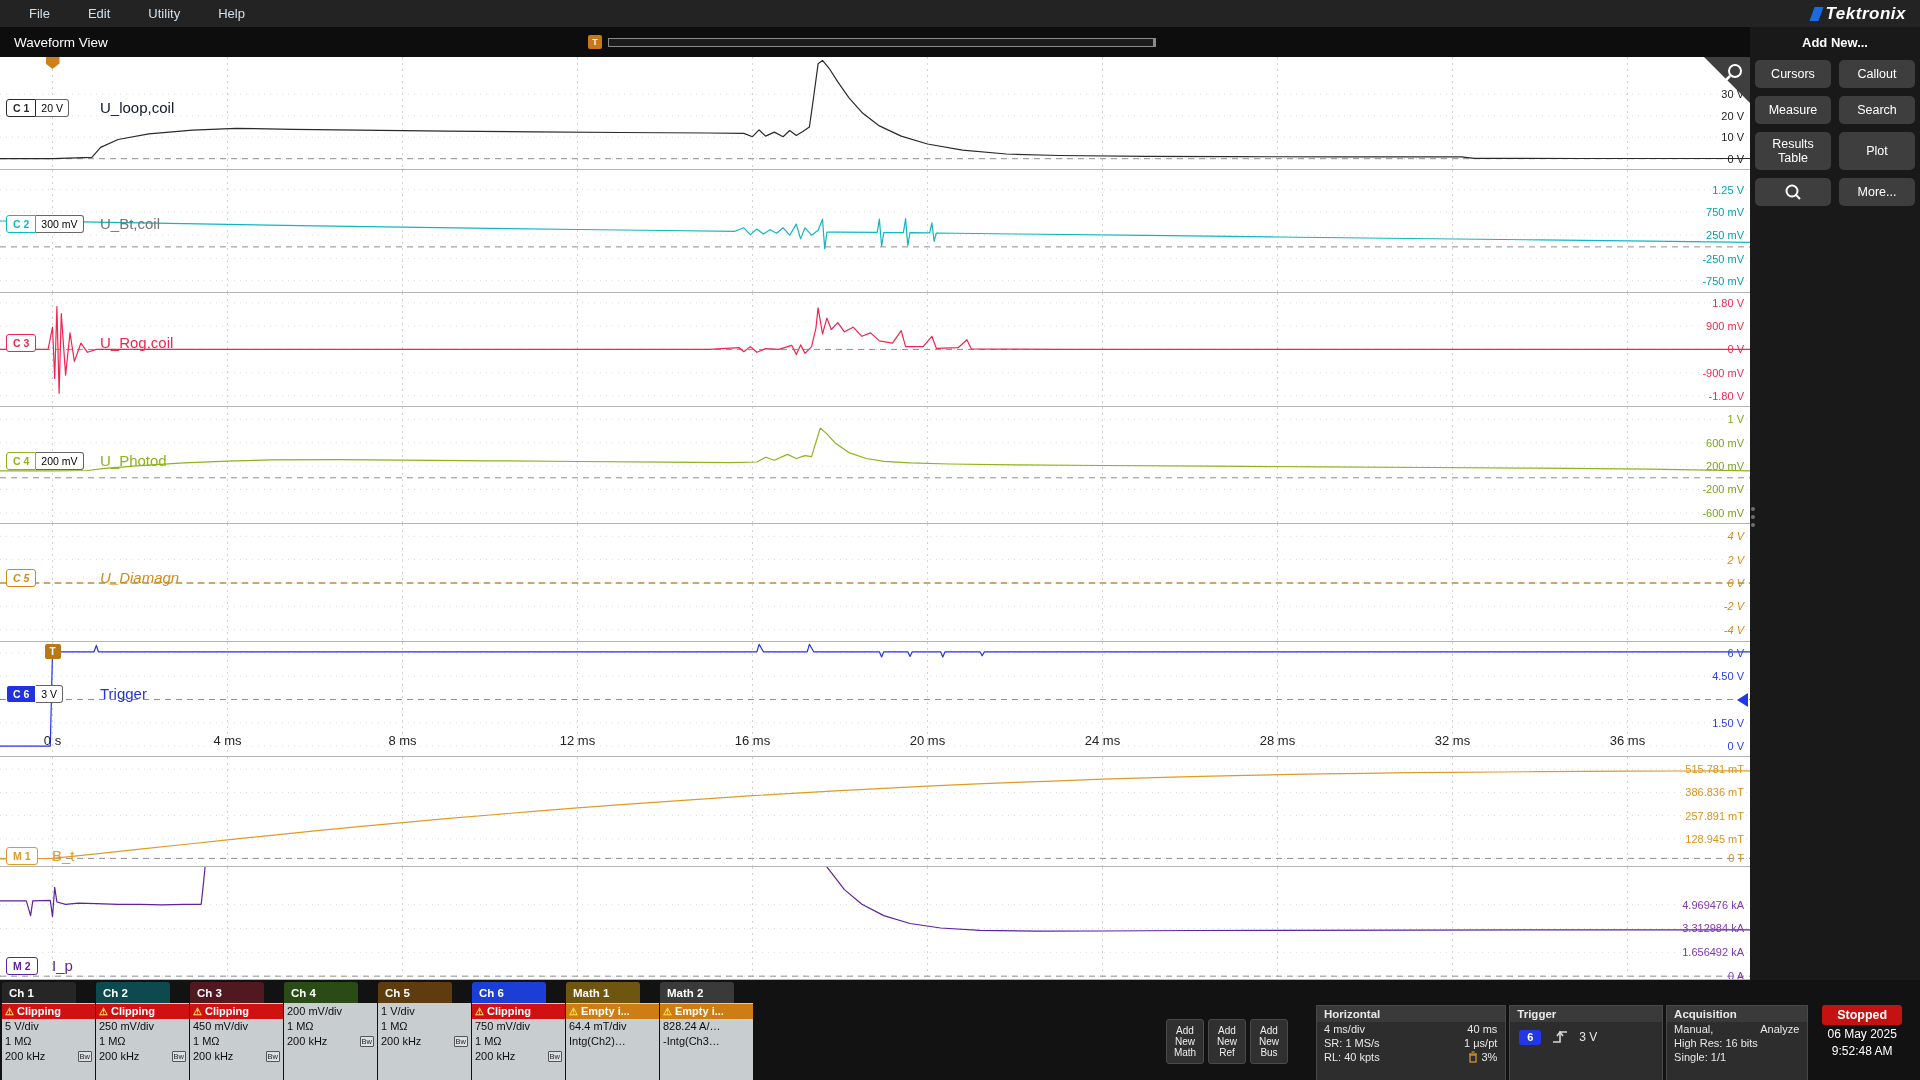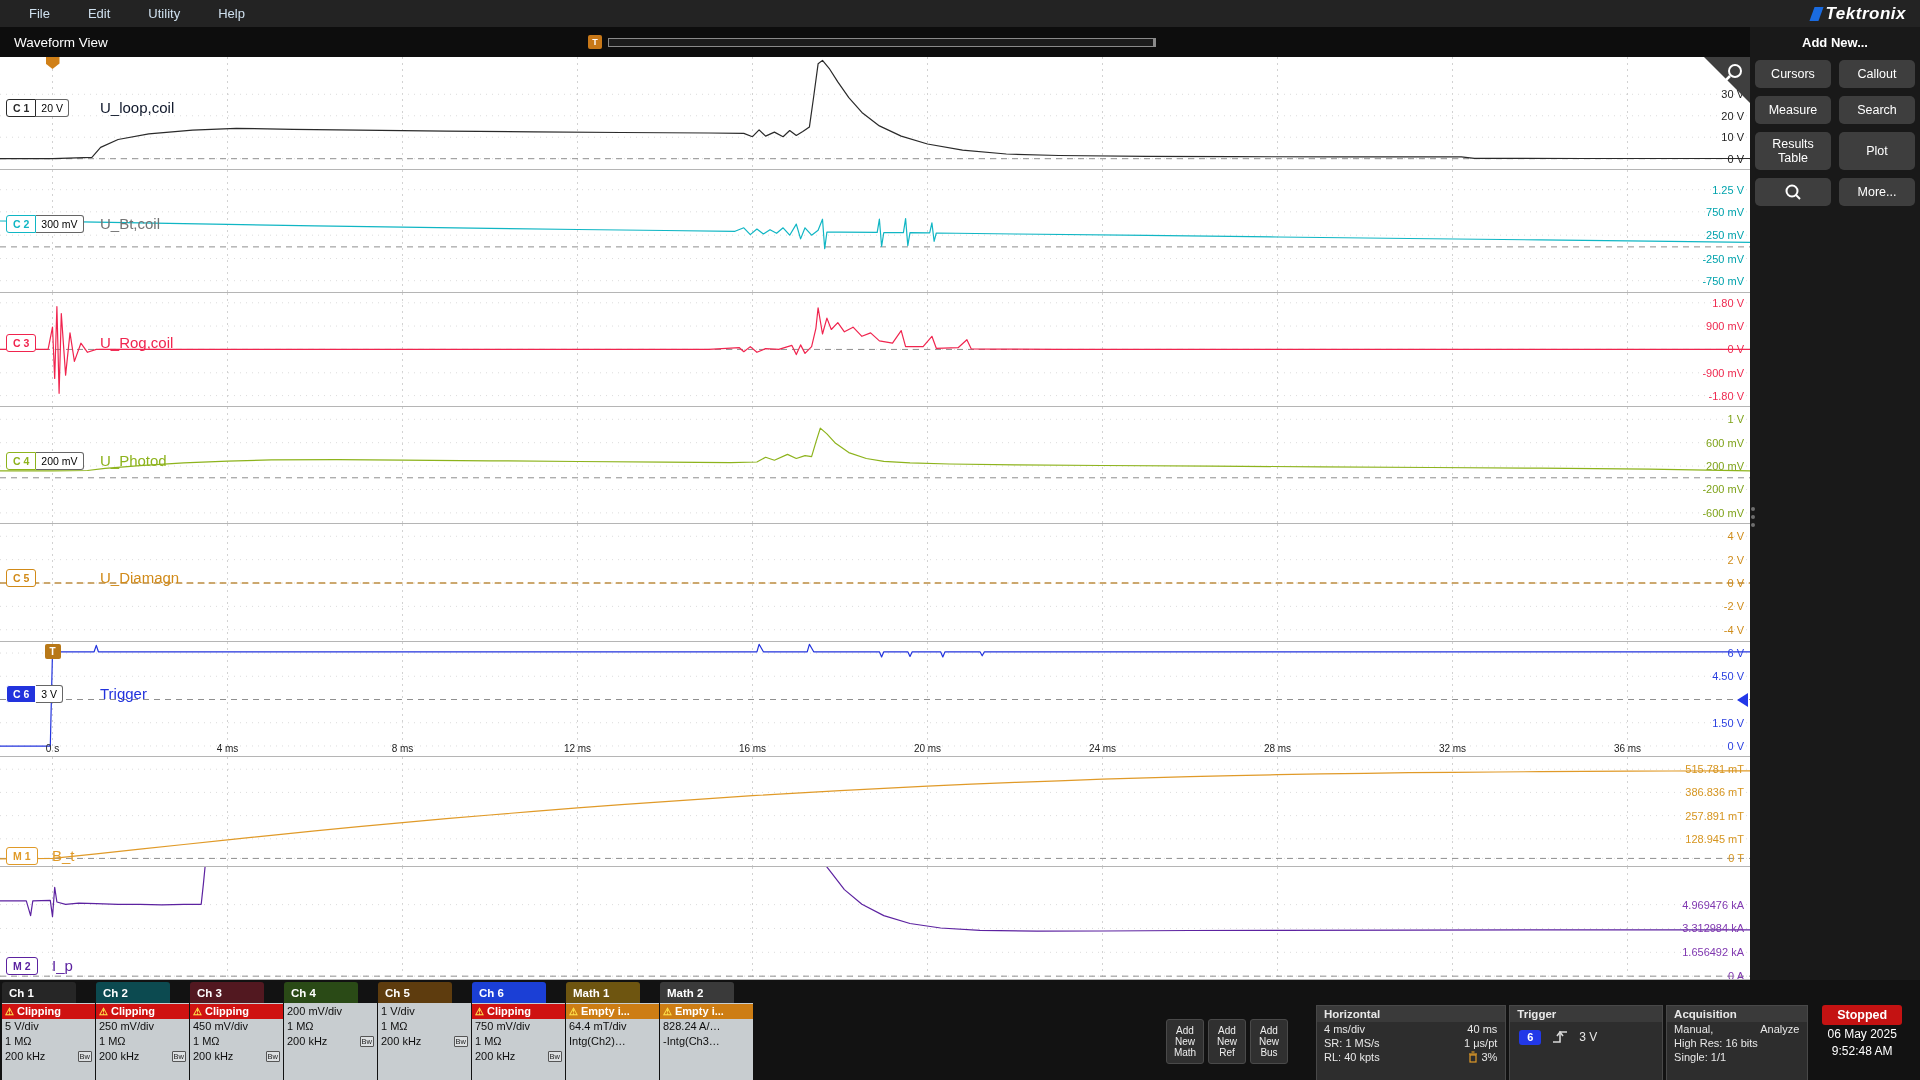--- a/index.html
+++ b/index.html
@@ -34,21 +34,21 @@
   .zline { stroke:#8f8f8f; stroke-dasharray:6,5; stroke-width:1; }
   .trace { fill:none; stroke-width:1.2; stroke-linejoin:round; stroke-linecap:round; }
   .scale-label { position:absolute; right:6px; font-size:11px; line-height:14px; white-space:nowrap; }
   .ch-badge { position:absolute; left:6px; display:flex; align-items:stretch; font-size:10.5px;
               font-weight:bold; line-height:14px; }
   .badge-id { padding:1px 6px; background:#fff; border:1px solid currentColor; border-radius:3px 0 0 3px; }
   .badge-id.only { border-radius:3px; }
   .badge-scale { padding:1px 5px; background:#fff; color:#000; border:1px solid #666; border-left:0;
                  border-radius:0 3px 3px 0; font-weight:normal; }
   .ch-name { position:absolute; font-size:15px; white-space:nowrap; }
-  .time-label { position:absolute; bottom:2px; font-size:10px; color:#222; transform:translateX(-50%); }
+  .time-label { position:absolute; bottom:8px; font-size:13px; color:#222; transform:translateX(-50%); }
   .t-badge { position:absolute; top:2px; width:16px; height:15px; background:#b87818; color:#fff;
              font-size:10px; font-weight:bold; display:flex; align-items:center; justify-content:center;
              border-radius:2px; }
   .trig-arrow { position:absolute; right:2px; width:0; height:0; border-right:11px solid #2238e8;
                 border-top:7px solid transparent; border-bottom:7px solid transparent; }
   .trig-pos { position:absolute; top:0; width:14px; height:12px; background:#d08018;
               clip-path:polygon(0 0,100% 0,100% 55%,50% 100%,0 55%); }
   .zoom-corner { position:absolute; top:0; right:0; }
 
   
@@ -208,21 +208,21 @@
             <line x1="0" x2="1750" y1="35.685" y2="35.685" class="hgrid"></line>
             <line x1="0" x2="1750" y1="59.085" y2="59.085" class="hgrid"></line>
             <line x1="0" x2="1750" y1="82.485" y2="82.485" class="hgrid"></line>
             <line x1="0" x2="1750" y1="105.885" y2="105.885" class="hgrid"></line>
             <line x1="0" x2="1750" y1="70.785" y2="70.785" class="zline"></line>
             <polyline points="0.0,63.8 52.5,63.8 87.5,63.5 105.0,61.4 140.0,58.7 183.8,55.9 227.5,54.1 271.3,52.9 336.9,52.6 402.5,53.2 490.0,53.8 577.5,54.5 665.0,55.1 730.6,55.7 756.9,55.0 765.6,50.3 774.4,53.2 787.5,47.4 796.3,51.5 805.0,48.6 811.6,49.7 815.9,35.1 820.3,21.1 826.9,26.9 835.6,36.3 848.8,45.6 866.3,51.5 883.8,54.4 910.0,55.9 949.4,57.0 1015.0,57.8 1102.5,58.5 1211.9,59.2 1321.3,59.8 1430.6,60.5 1540.0,61.2 1649.4,62.2 1750.0,63.8" class="trace" stroke="#8db31c"></polyline>
           </svg><div class="scale-label" style="top: 5.285px; color: rgb(127, 163, 26);">1 V</div><div class="scale-label" style="top: 28.685px; color: rgb(127, 163, 26);">600 mV</div><div class="scale-label" style="top: 52.085px; color: rgb(127, 163, 26);">200 mV</div><div class="scale-label" style="top: 75.485px; color: rgb(127, 163, 26);">-200 mV</div><div class="scale-label" style="top: 98.885px; color: rgb(127, 163, 26);">-600 mV</div><div class="ch-badge" style="top: 44.82px; color: rgb(141, 179, 28);">
             <span class="badge-id">C 4</span>
             <span class="badge-scale">200 mV</span>
           </div><div class="ch-name" style="top: 44.82px; left: 100px; color: rgb(141, 179, 28);">U_Photod</div></div>
-        <div class="slice" style="height: 118px;"><svg width="1750" height="118">
+        <div class="slice" style="height: 118px; font-style: italic;"><svg width="1750" height="118">
             <line x1="52.5" x2="52.5" y1="0" y2="118" class="vgrid"></line>
             <line x1="227.5" x2="227.5" y1="0" y2="118" class="vgrid"></line>
             <line x1="402.49999999999994" x2="402.49999999999994" y1="0" y2="118" class="vgrid"></line>
             <line x1="577.5" x2="577.5" y1="0" y2="118" class="vgrid"></line>
             <line x1="752.5" x2="752.5" y1="0" y2="118" class="vgrid"></line>
             <line x1="927.5" x2="927.5" y1="0" y2="118" class="vgrid"></line>
             <line x1="1102.5" x2="1102.5" y1="0" y2="118" class="vgrid"></line>
             <line x1="1277.5" x2="1277.5" y1="0" y2="118" class="vgrid"></line>
             <line x1="1452.5000000000002" x2="1452.5000000000002" y1="0" y2="118" class="vgrid"></line>
             <line x1="1627.5000000000002" x2="1627.5000000000002" y1="0" y2="118" class="vgrid"></line>

